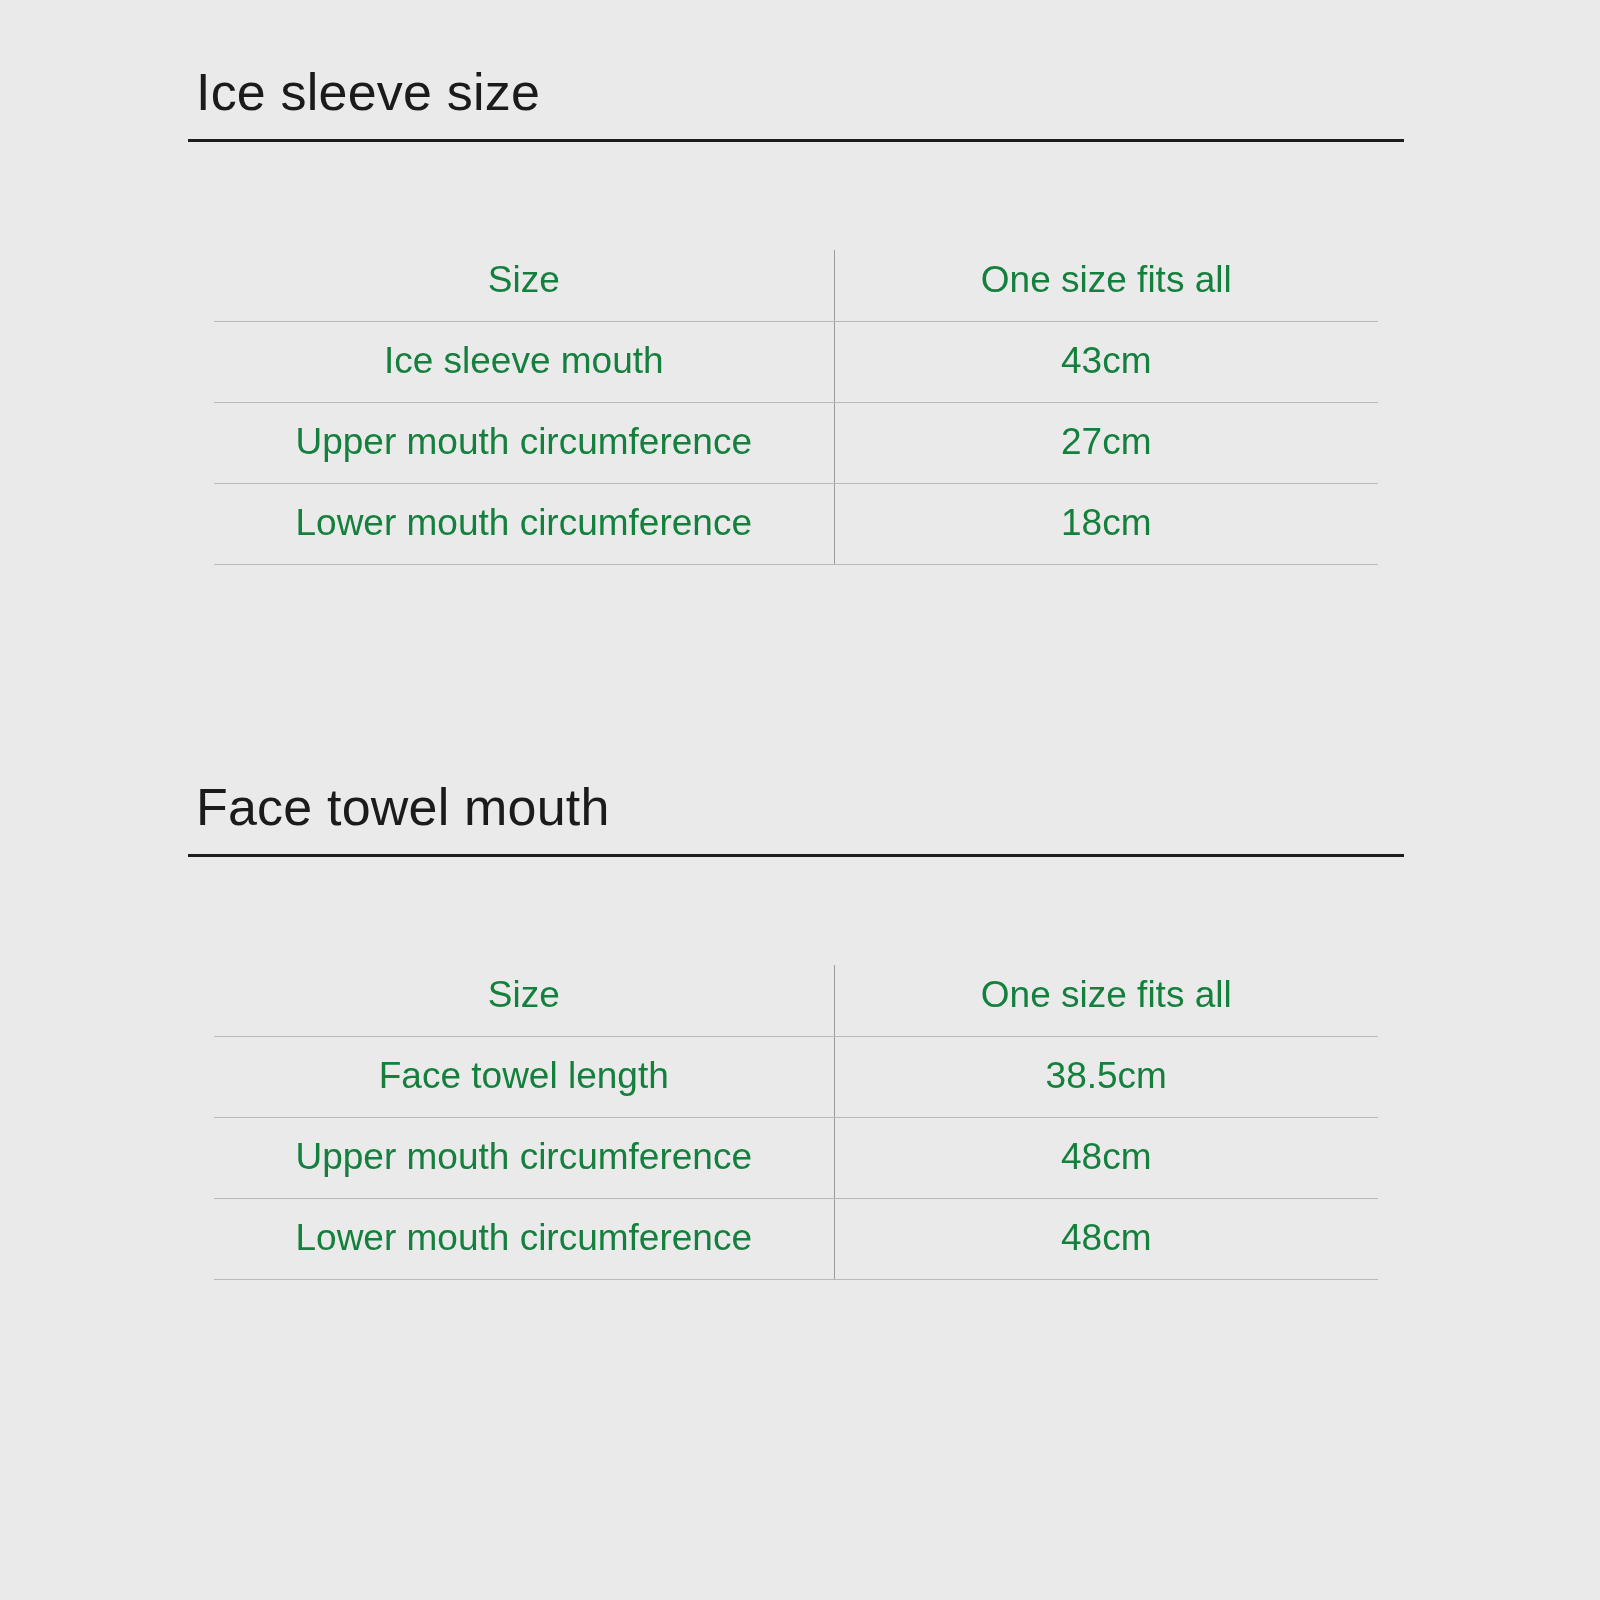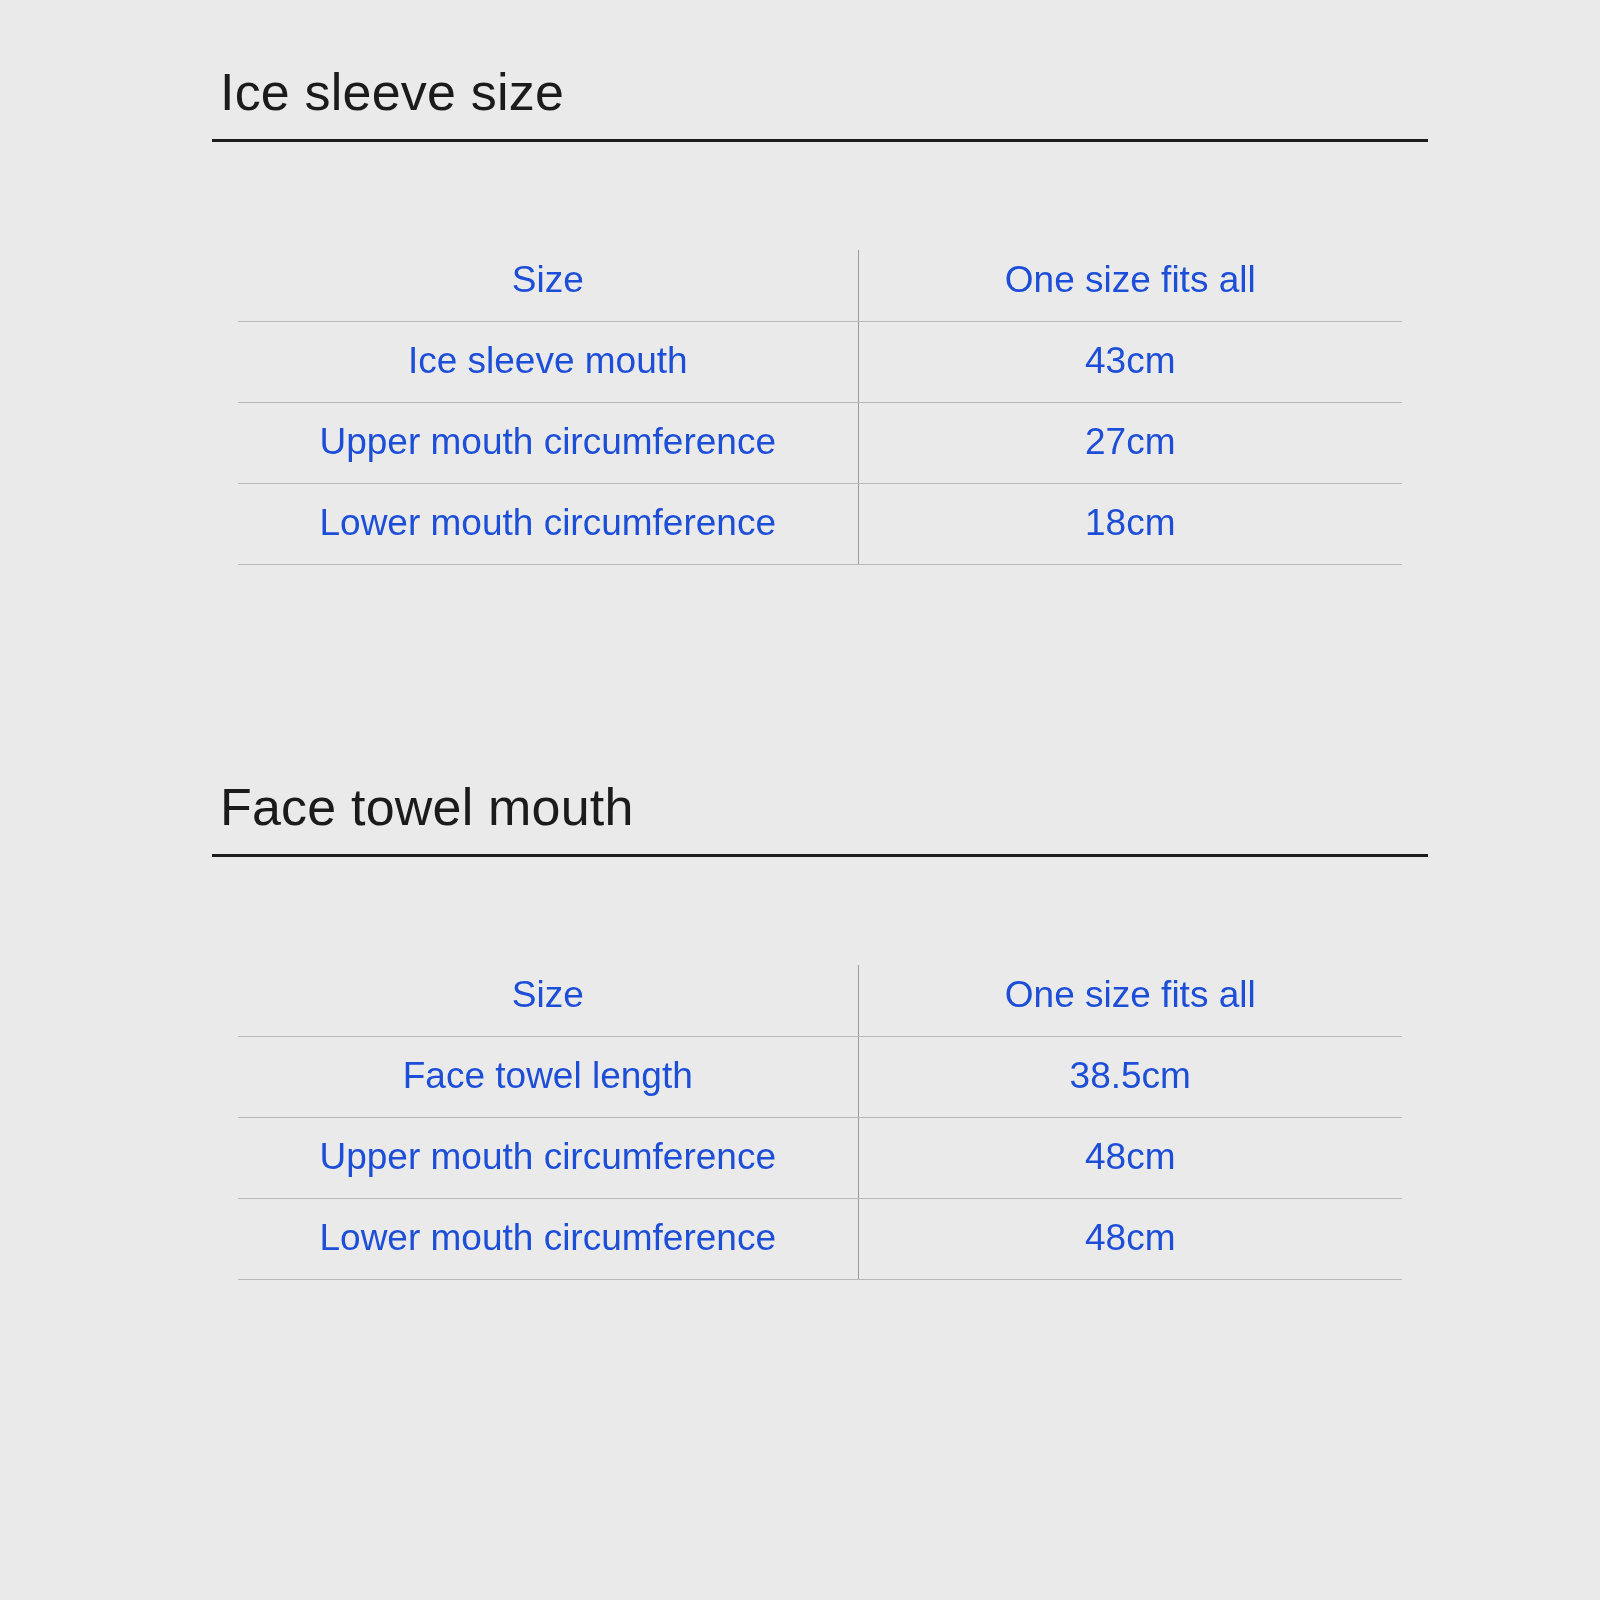--- a/index.html
+++ b/index.html
@@ -13,21 +13,20 @@
     font-family: "Liberation Sans", sans-serif;
     color: #1a1a1a;
     -webkit-font-smoothing: antialiased;
   }
   .page {
     width: 1281px;
     height: 1600px;
     position: relative;
     box-sizing: border-box;
     padding: 12px;
-    margin-left: 24px;
   }
   .section {
     position: absolute;
     left: 0;
     width: 1600px;
   }
   #section-ice { top: 60px; }
   #section-towel { top: 775px; }
 
   .section-title {
@@ -55,21 +54,21 @@
     width: 1164px;
     table-layout: fixed;
   }
   table.size-table col.c1 { width: 620px; }
   table.size-table col.c2 { width: 544px; }
 
   table.size-table th,
   table.size-table td {
     font-weight: 400;
     font-size: 37px;
-    color: #1d4ed8;
+    color: #15803d;
     text-align: center;
     padding: 15px 8px 17px 8px;
     border-bottom: 1.6px solid #b9b9b9;
     white-space: nowrap;
     line-height: 1.3;
   }
   table.size-table th {
     padding-top: 6px;
   }
   table.size-table th.col-left,

